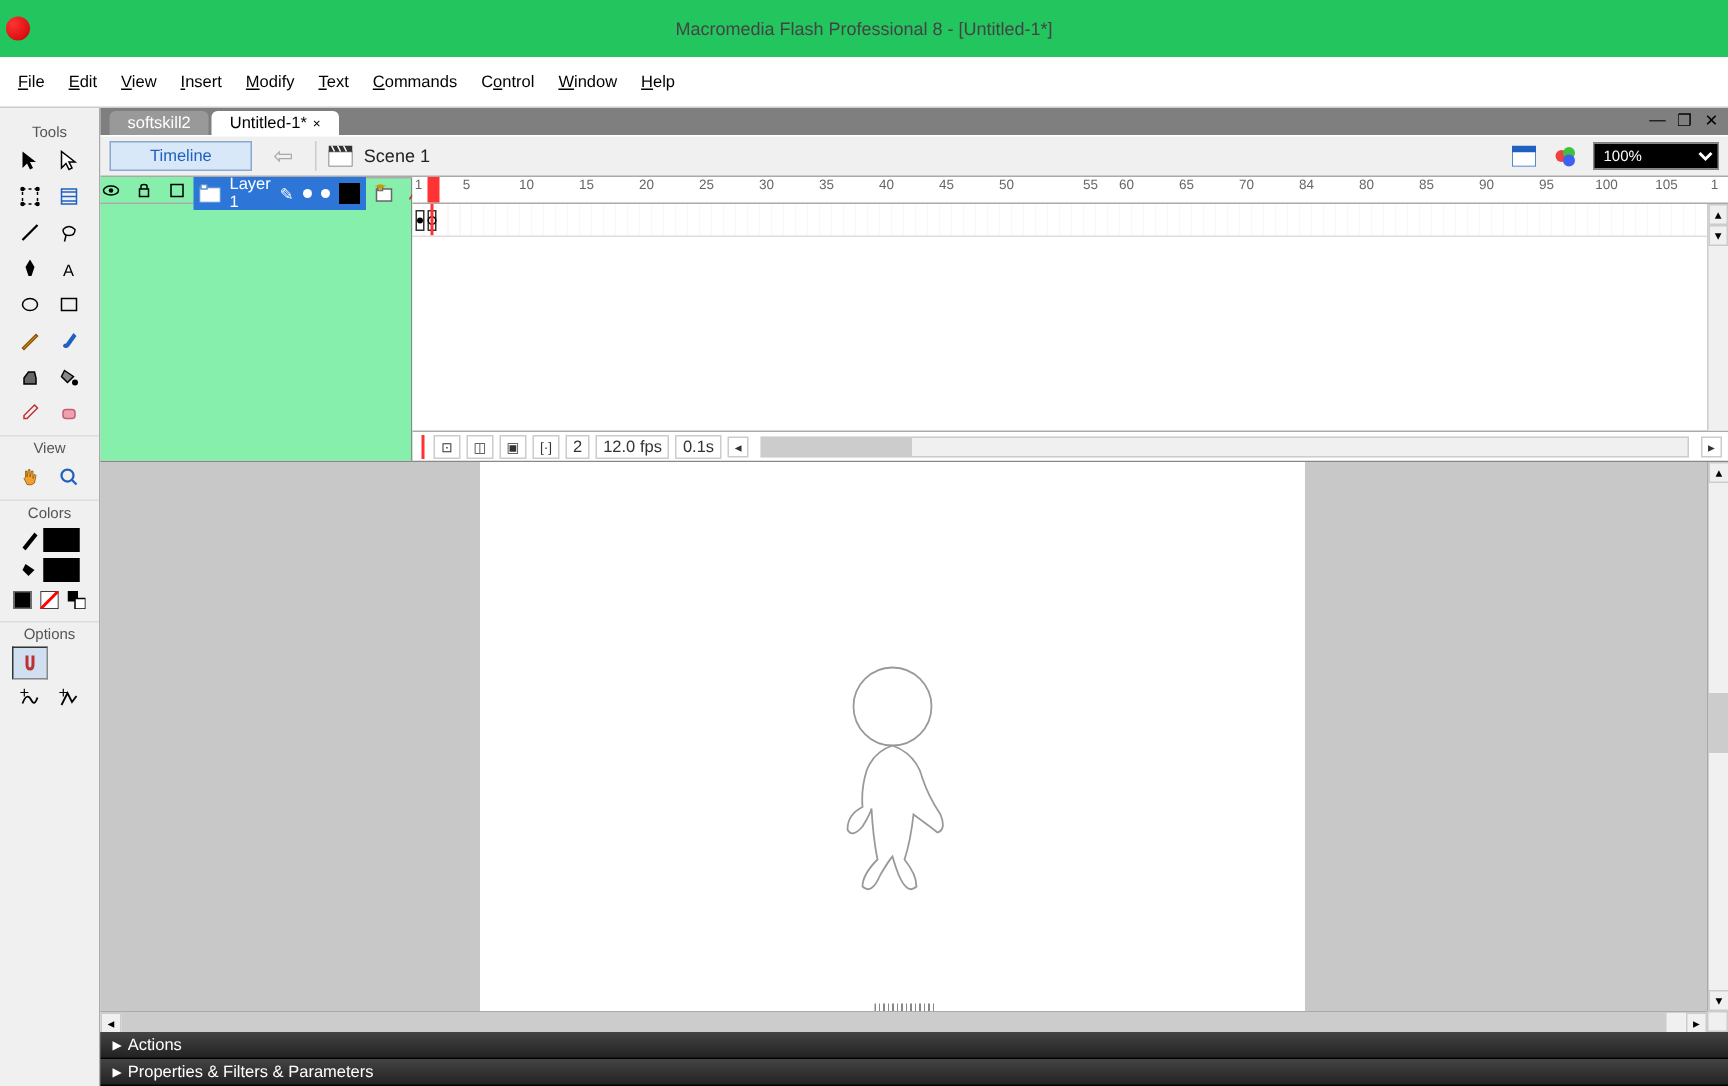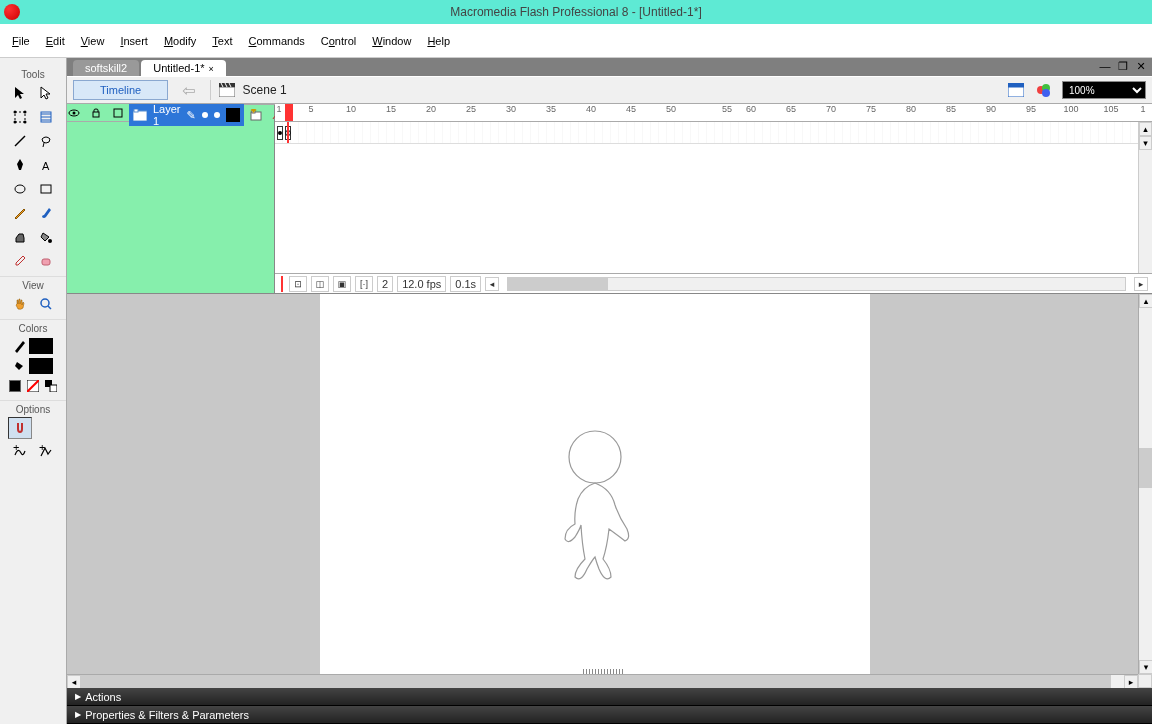--- a/index.html
+++ b/index.html
@@ -1,19 +1,19 @@
 <!DOCTYPE html>
 <html><head>
 <meta charset="utf-8">
 <style>
 * { box-sizing: border-box; margin: 0; padding: 0; font-family: Tahoma, sans-serif; font-size: 11px; }
 body { width: 1152px; height: 724px; overflow: hidden; background: #fff; display: flex; flex-direction: column; }
 
 
-.titlebar { height: 24px; background: #5eead4; display: flex; align-items: center; justify-content: center; position: relative; }
+.titlebar { height: 38px; background: #22c55e; display: flex; align-items: center; justify-content: center; position: relative; }
 .titlebar .app-icon { position: absolute; left: 4px; width: 16px; height: 16px; background: radial-gradient(circle at 30% 30%, #ff3333, #cc0000); border-radius: 50%; }
 .titlebar .title { color: #444; font-size: 12px; }
 
 
 .menubar { height: 34px; background: #fff; border-bottom: 1px solid #ccc; display: flex; align-items: center; padding: 0 4px; }
 .menubar .menu-item { padding: 2px 8px; cursor: default; }
 .menubar .menu-item .ul { text-decoration: underline; }
 
 
 .main { flex: 1; display: flex; min-height: 0; }
@@ -410,21 +410,21 @@
           <span class="tick" style="left:196px">25</span>
           <span class="tick" style="left:236px">30</span>
           <span class="tick" style="left:276px">35</span>
           <span class="tick" style="left:316px">40</span>
           <span class="tick" style="left:356px">45</span>
           <span class="tick" style="left:396px">50</span>
           <span class="tick" style="left:452px">55</span>
           <span class="tick" style="left:476px">60</span>
           <span class="tick" style="left:516px">65</span>
           <span class="tick" style="left:556px">70</span>
-          <span class="tick" style="left:596px">75</span>
+          <span class="tick" style="left:596px">84</span>
           <span class="tick" style="left:636px">80</span>
           <span class="tick" style="left:676px">85</span>
           <span class="tick" style="left:716px">90</span>
           <span class="tick" style="left:756px">95</span>
           <span class="tick" style="left:796px">100</span>
           <span class="tick" style="left:836px">105</span>
           <span class="tick" style="left:868px">1</span>
         </div>
         <div class="frames-row">
           <div class="keyframe" style="left:2px"></div>

